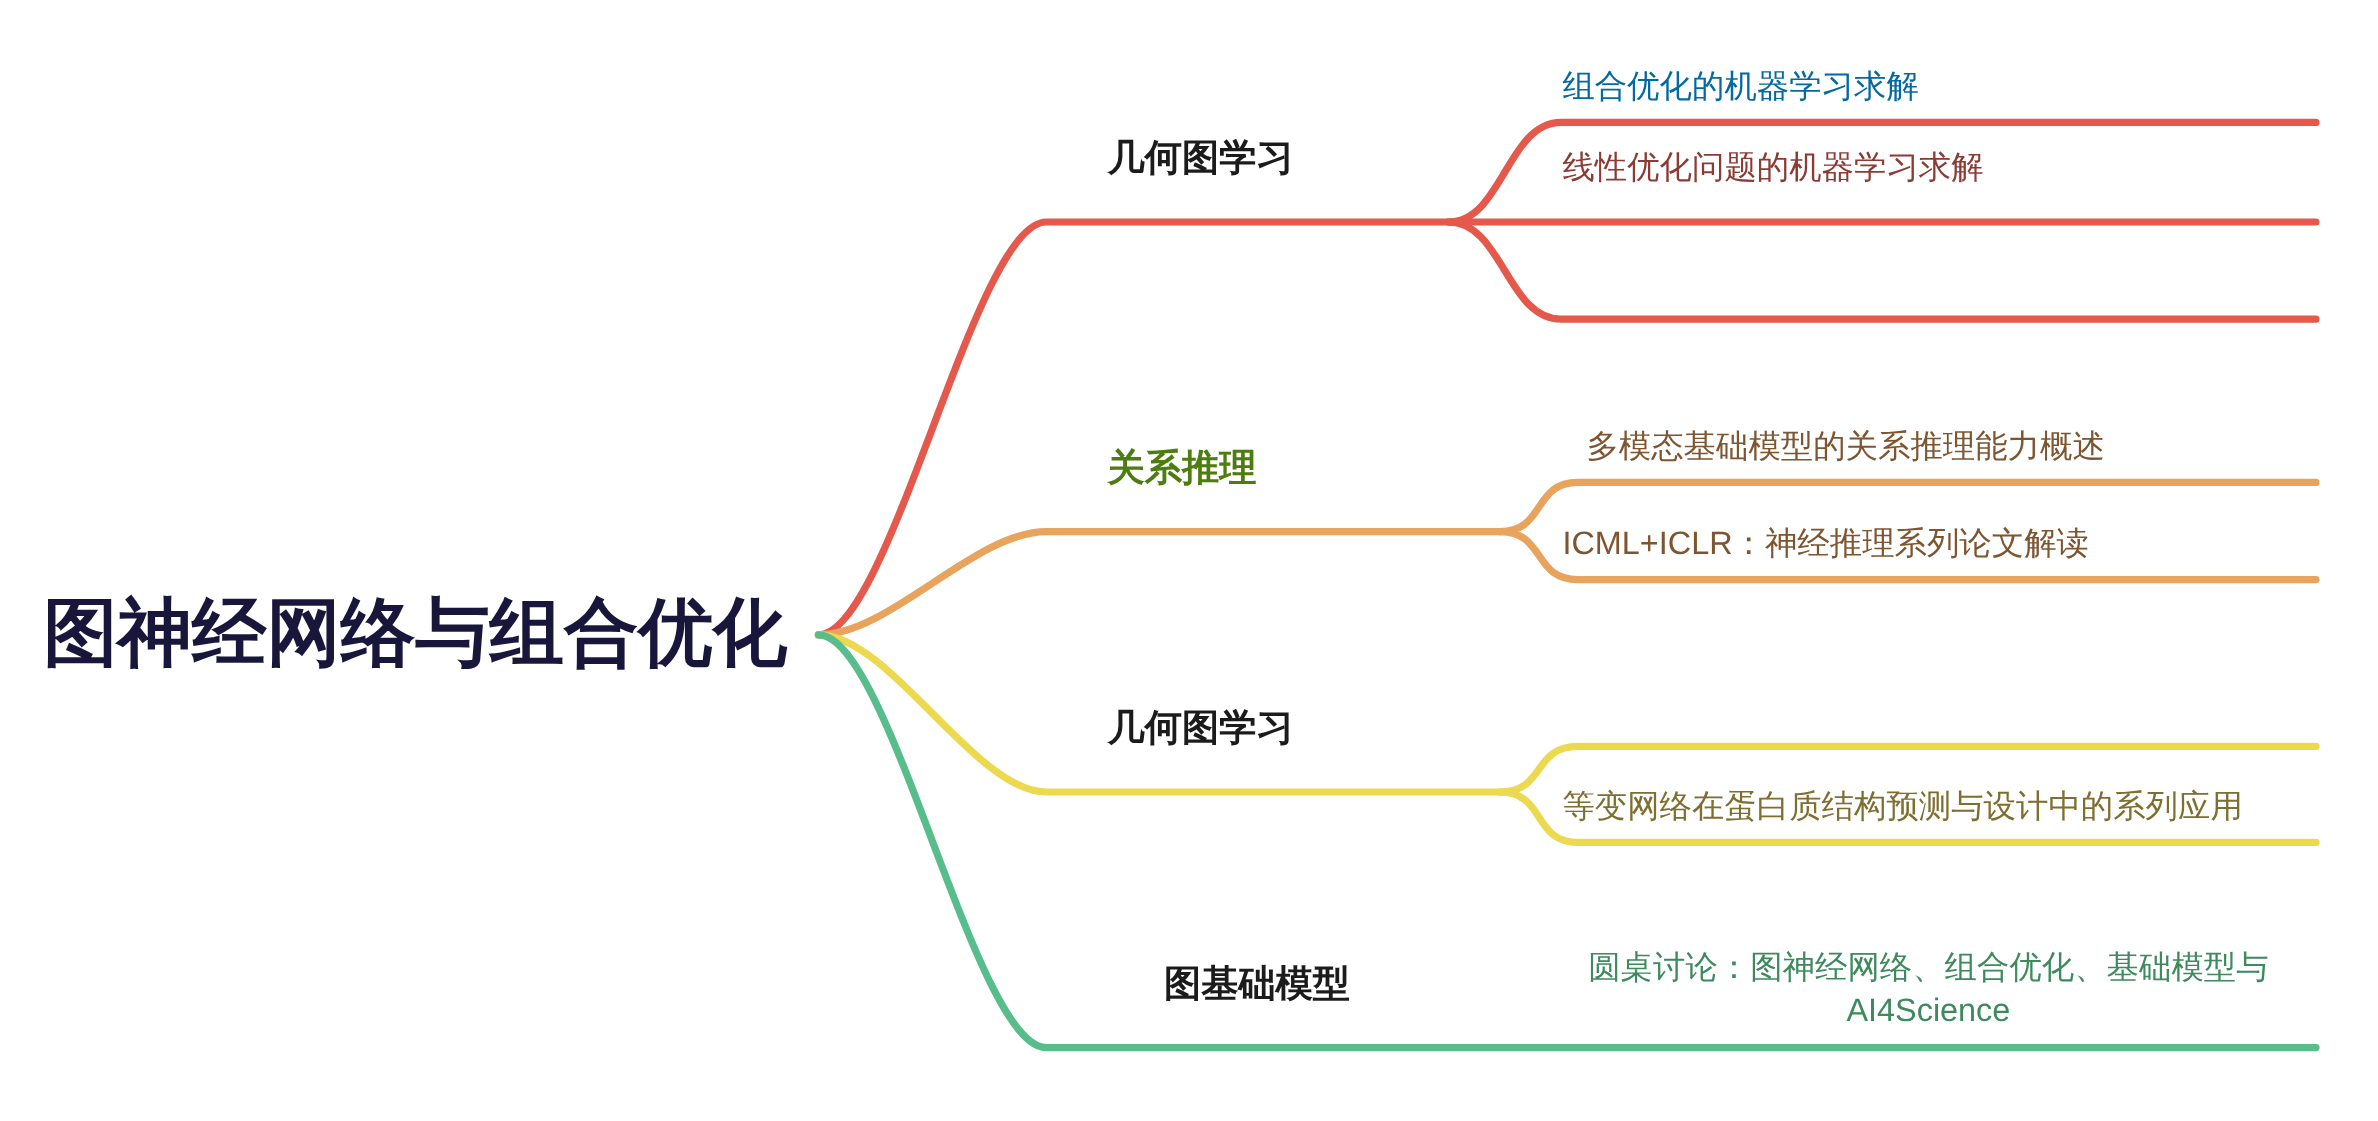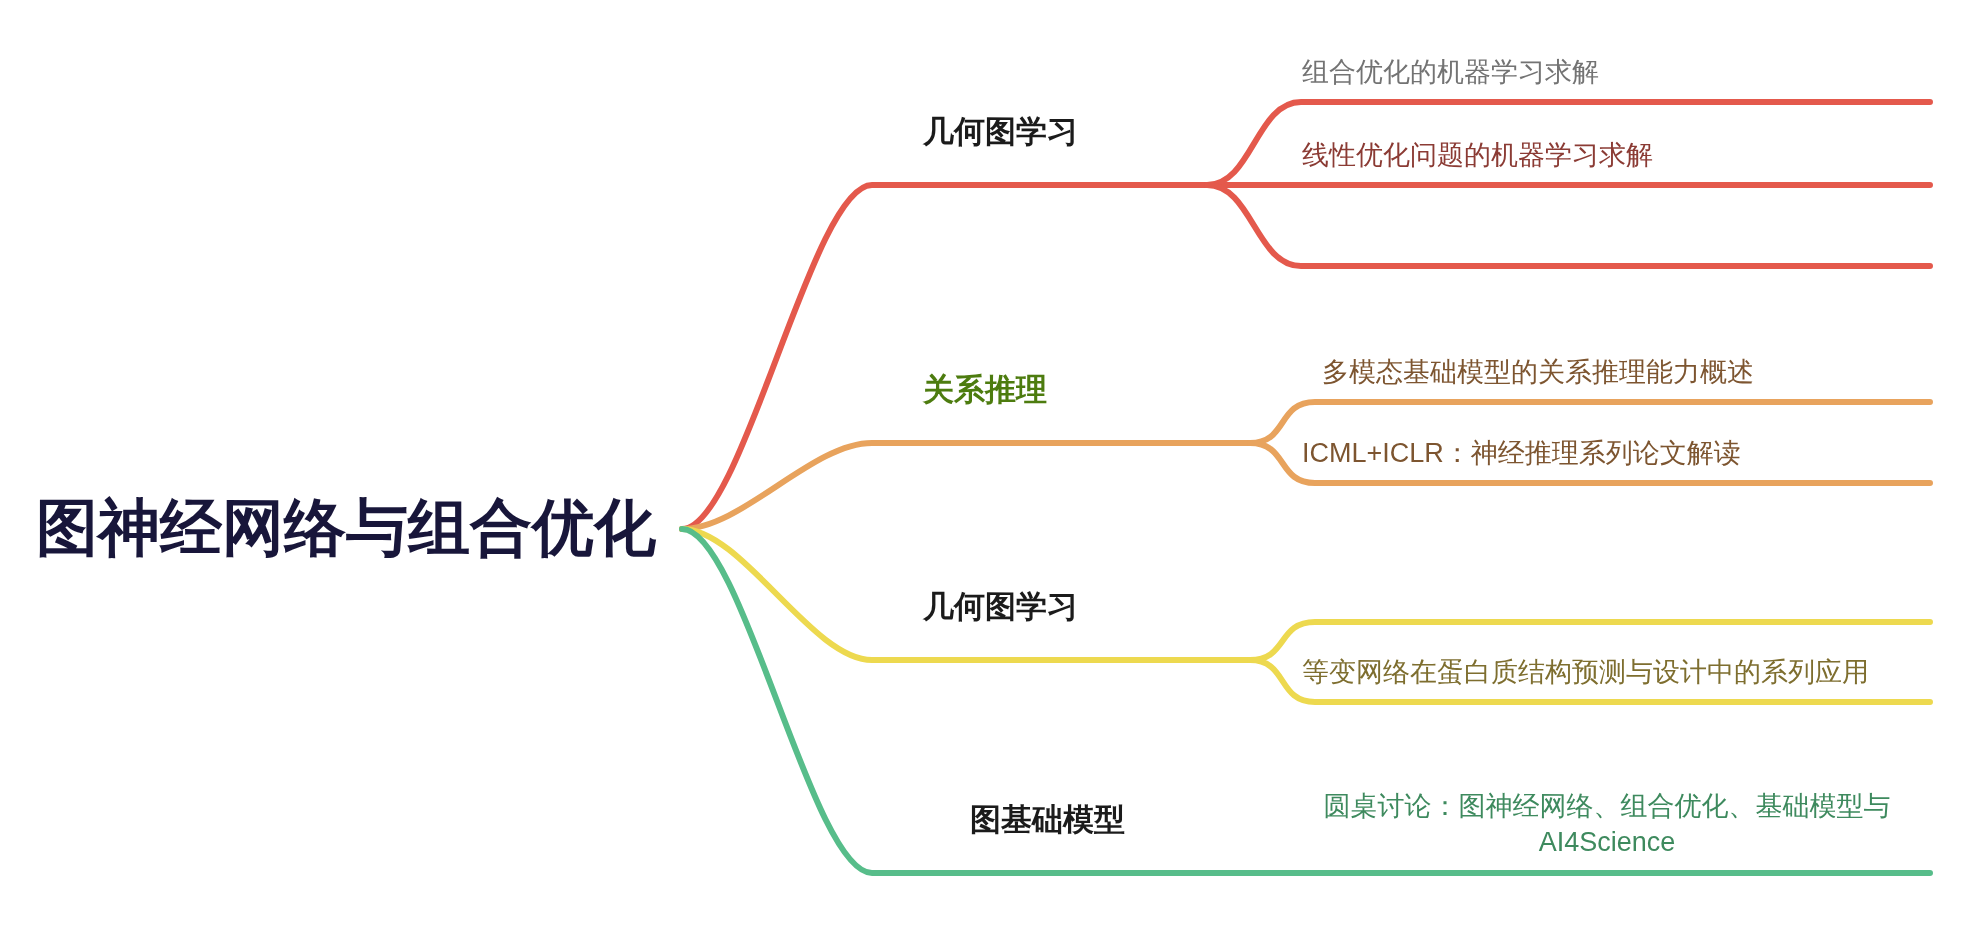--- a/index.html
+++ b/index.html
@@ -19,21 +19,21 @@
     left:923px;font-size:31px;line-height:40px;font-weight:700;color:#1b1b1b;
   }
   .b1-label{top:112px;}
   .b2-label{top:370px;}
   .b3-label{top:587px;}
   .b4-label{top:800px;}
   .leaf{
     left:1302px;font-size:27px;line-height:36px;font-weight:500;
   }
   .l-b1c1{top:54px;}
-  .l-b1c2{top:137px;}
+  .l-b1c2{top:121px;}
   .l-b1c3{top:218px;}
   .l-b2c1{top:354px;}
   .l-b2c2{top:435px;}
   .l-b3c1{top:574px;}
   .l-b3c2{top:654px;}
   .l-b4c1{top:788px;white-space:normal;width:610px;text-align:center;}
 </style>
 </head>
 <body>
 
@@ -56,21 +56,21 @@
     <path d="M 682 529 C 742 529 812 873 872 873 L 1930 873" stroke="#57BD8A"></path>
   </svg>
 
   <div class="node root-node" style="color: rgb(24, 22, 58);">图神经网络与组合优化</div>
 
   <div class="node branch-label b1-label" style="color: rgb(27, 27, 27);">几何图学习</div>
   <div class="node branch-label b2-label" style="color: #4d7c0f;">关系推理</div>
   <div class="node branch-label b3-label" style="color: rgb(27, 27, 27);">几何图学习</div>
   <div class="node branch-label b4-label" style="color: rgb(27, 27, 27); margin-left: 47px;">图基础模型</div>
 
-  <div class="node leaf l-b1c1" style="color: #737373;">组合优化的机器学习求解</div>
+  <div class="node leaf l-b1c1" style="color: #0369a1;">组合优化的机器学习求解</div>
   <div class="node leaf l-b1c2" style="color: rgb(139, 59, 52);">线性优化问题的机器学习求解</div>
 
   <div class="node leaf l-b2c1" style="color: rgb(125, 85, 48); margin-left: 20px;">多模态基础模型的关系推理能力概述</div>
   <div class="node leaf l-b2c2" style="color: rgb(125, 85, 48);">ICML+ICLR：神经推理系列论文解读</div>
 
   <div class="node leaf l-b3c2" style="color: rgb(126, 110, 47);">等变网络在蛋白质结构预测与设计中的系列应用</div>
 
   <div class="node leaf l-b4c1" style="color: rgb(62, 138, 94);">圆桌讨论：图神经网络、组合优化、基础模型与AI4Science</div>
 
 </div>

